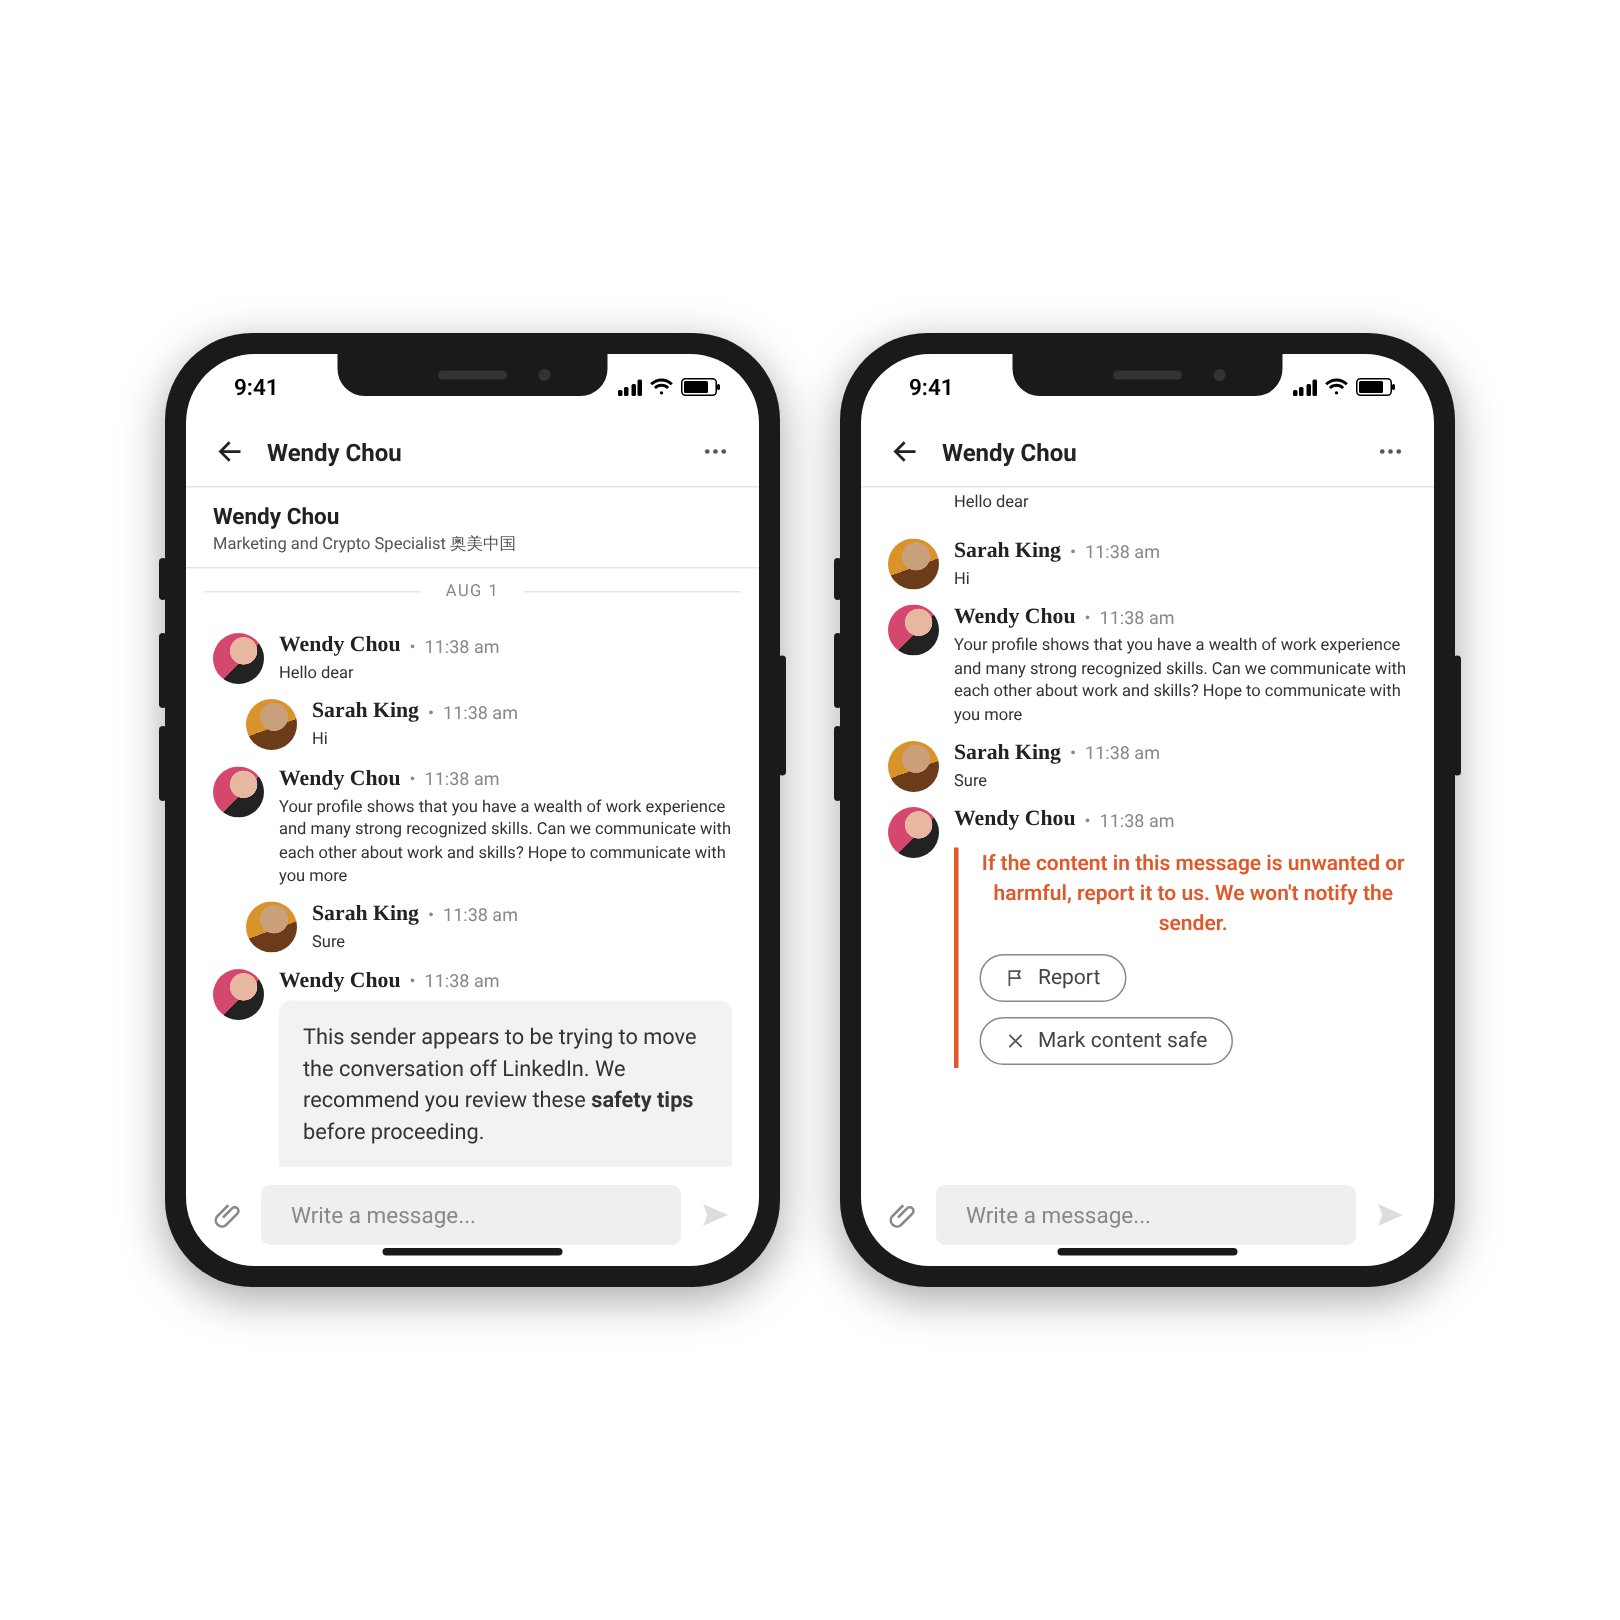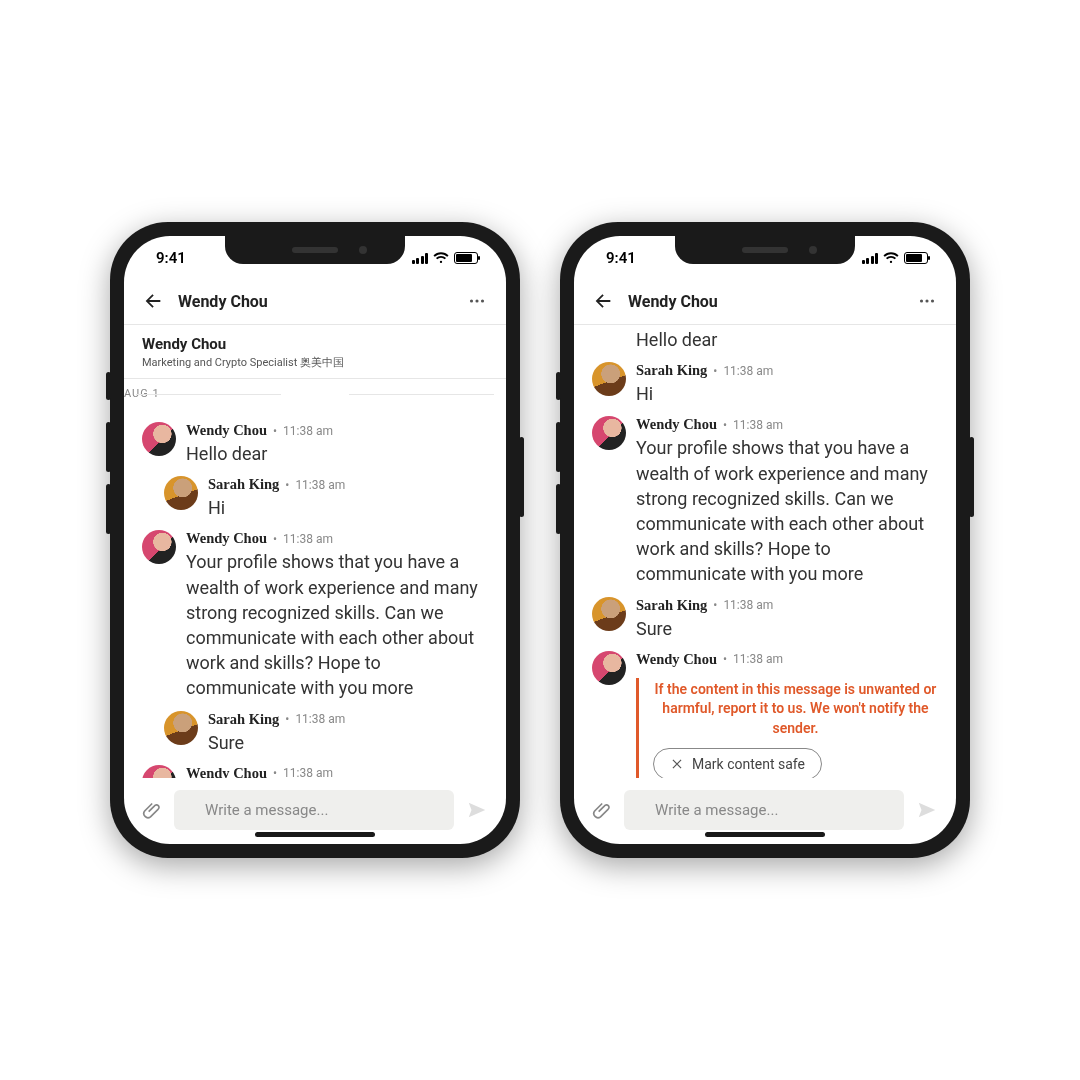--- a/index.html
+++ b/index.html
@@ -89,21 +89,21 @@
   .back-arrow svg, .more-dots svg { display:block; }
 
   .profile-header {
     padding: 10px 18px 8px 18px;
     border-bottom: 1px solid #e6e6e6;
   }
   .profile-header .pname { font-weight:700; font-size:15px; color:#222;}
   .profile-header .ptitle { font-size:11px; color:#555; margin-top:2px;}
 
   .date-sep {
-    text-align:left; font-size:11px; letter-spacing:1px; color:#888;
+    text-align:center; font-size:11px; letter-spacing:1px; color:#888;
     padding: 8px 0; position:relative;
   }
   .date-sep::before, .date-sep::after{
     content:""; position:absolute; top:50%; width:38%; height:1px; background:#e6e6e6;
   }
   .date-sep::before{ left:12px } .date-sep::after{ right:12px }
 
   .messages {
     flex:1; overflow:hidden; padding: 4px 18px 0 18px;
   }
@@ -111,21 +111,21 @@
   .msg.indent { margin-left: 22px; }
   .avatar {
     width:34px; height:34px; border-radius:50%; flex-shrink:0; overflow:hidden;
   }
   .avatar.tiny { width:20px; height:20px; margin-top:2px; }
   .msg-body { flex:1; }
   .msg-head { display:flex; align-items:center; gap:6px; margin-bottom:2px;}
   .msg-name { font-weight:700; font-size:14.5px; color:#222;font-family:Liberation Serif, serif;}
   .msg-dot  { color:#888; font-size:12px;}
   .msg-time { color:#888; font-size:12px;}
-  .msg-text { font-size:18px; line-height:1.4; color:#333; word-wrap:break-word; }
+  .msg-text { font-size:11px; line-height:1.4; color:#333; word-wrap:break-word; }
 
   .warning-card {
     background:#f2f2f0; border-radius:8px; padding:14px 16px; margin-top:4px;
     font-size:14.5px; line-height:1.45; color:#333;
   }
   .warning-card .linkish { font-weight:700; margin-top:10px;}
 
   .report-block {
     border-left: 3px solid #e0592a;
     padding: 2px 0 2px 14px;
@@ -139,21 +139,21 @@
   }
   .pill .ico { width:14px; height:14px; display:inline-flex; align-items:center; justify-content:center;}
 
   .composer {
     display:flex; align-items:center; gap:12px;
     padding: 12px 18px 14px 18px;
   }
   .clip { width:20px; height:20px; color:#888; }
   .compose-input {
     flex:1; background:#efefed; border-radius:6px; height:40px;
-    display:flex; align-items:center; padding:0 31px; color:#888; font-size:15px;
+    display:flex; align-items:center; padding:0 20px; color:#888; font-size:15px;
   }
   .send { width:22px; height:22px; color:#ccc; }
 
   .home-indicator{
     position:absolute; bottom:7px; left:50%; transform:translateX(-50%);
     width:120px; height:5px; background:#000; border-radius:3px; opacity:.9;
   }
 
   
   .av-a { background: radial-gradient(circle at 60% 35%, #e8b7a0 0 30%, transparent 31%), linear-gradient(135deg,#d6476f 0 55%,#222 55%);}
@@ -264,20 +264,24 @@
       </div>
 
       <div class="msg">
         <div class="avatar av-a"></div>
         <div class="msg-body">
           <div class="msg-head">
             <span class="msg-name">Wendy Chou</span>
             <span class="msg-dot">•</span>
             <span class="msg-time">11:38 am</span>
           </div>
+          <div class="warning-card">
+            <span><span>This sender appears to be trying to move the conversation off LinkedIn. We recommend you review these </span><b>safety tips</b><span> before proceeding.</span></span>
+            <div class="linkish">View message anyway.</div>
+          </div>
         </div>
       </div>
 
     </div>
 
     <div class="composer">
       <span class="clip">
         <svg viewBox="0 0 24 24" width="20" height="20">
             <path fill="none" stroke="#888" stroke-width="2" d="M8 14l7-7a3 3 0 114.2 4.2l-9 9a5 5 0 01-7-7l9-9"></path>
           </svg>
@@ -387,40 +391,40 @@
         <div class="avatar av-a"></div>
         <div class="msg-body">
           <div class="msg-head">
             <span class="msg-name">Wendy Chou</span>
             <span class="msg-dot">•</span>
             <span class="msg-time">11:38 am</span>
           </div>
 
           <div class="report-block">
             <div class="report-text">If the content in this message is unwanted or harmful, report it to us. We won't notify the sender.</div>
+            <div class="pill-row">
+              <div class="pill">
+                <span class="ico">
+                  <svg viewBox="0 0 24 24" width="14" height="14">
+                      <path d="M5 3v18M5 4h12l-2 4 2 4H5" fill="none" stroke="#555" stroke-width="2"></path>
+                    </svg>
+                </span>
+                <span>Report</span>
+              </div>
+            </div>
             <div class="pill-row">
               <div class="pill">
                 <span class="ico">
                   <svg viewBox="0 0 24 24" width="14" height="14">
                       <path d="M5 5l14 14M19 5L5 19" stroke="#555" stroke-width="2"></path>
                     </svg>
                 </span>
                 <span>Mark content safe</span>
               </div>
             </div>
-            <div class="pill-row">
-              <div class="pill">
-                <span class="ico">
-                  <svg viewBox="0 0 24 24" width="14" height="14">
-                      <path d="M5 3v18M5 4h12l-2 4 2 4H5" fill="none" stroke="#555" stroke-width="2"></path>
-                    </svg>
-                </span>
-                <span>Report</span>
-              </div>
-            </div>
           </div>
         </div>
       </div>
 
     </div>
 
     <div class="composer">
       <span class="clip">
         <svg viewBox="0 0 24 24" width="20" height="20">
             <path fill="none" stroke="#888" stroke-width="2" d="M8 14l7-7a3 3 0 114.2 4.2l-9 9a5 5 0 01-7-7l9-9"></path>

